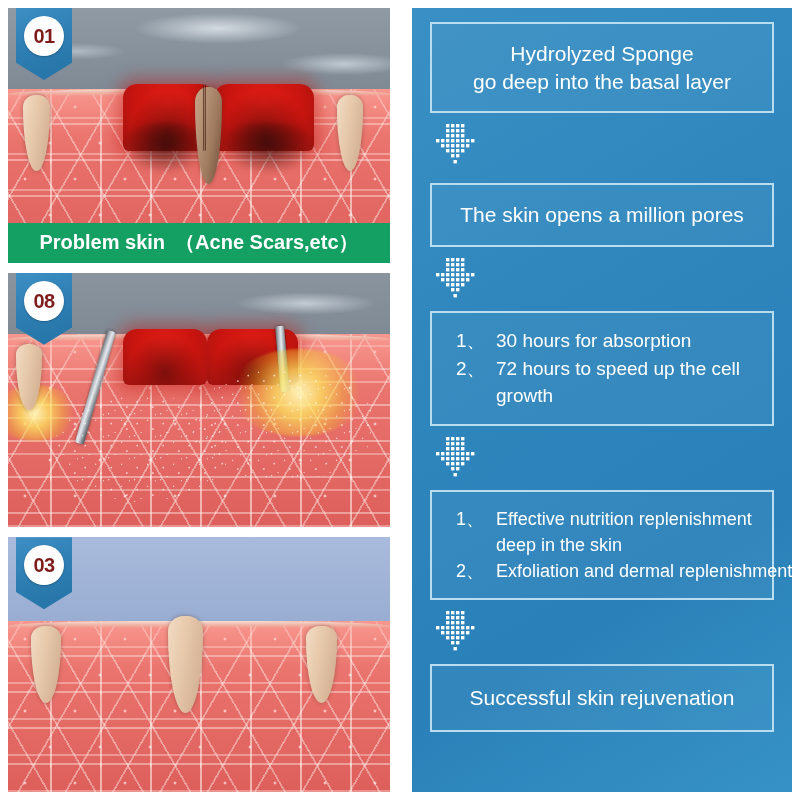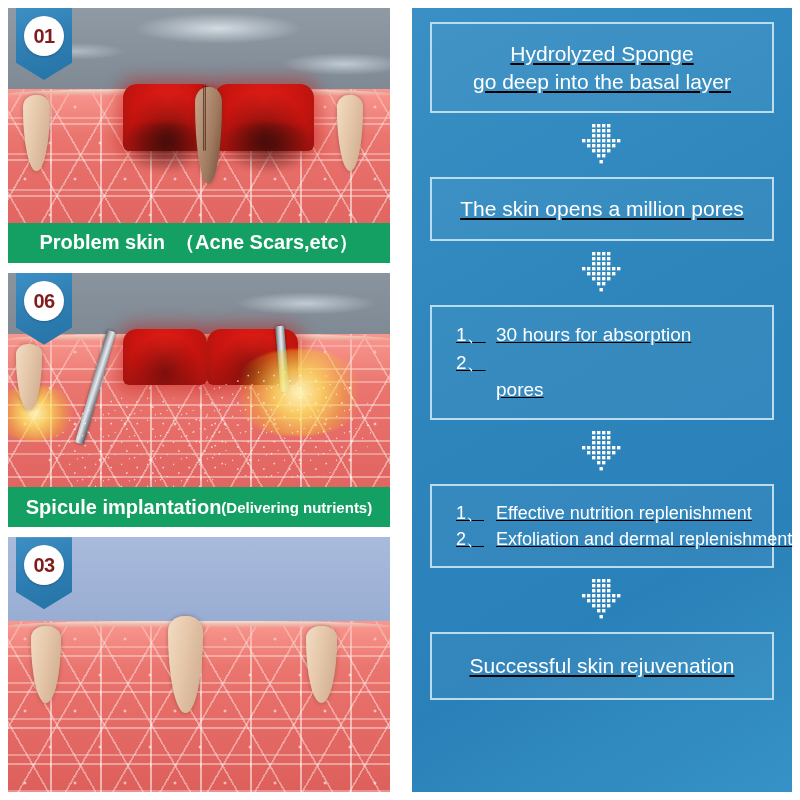--- a/index.html
+++ b/index.html
@@ -241,22 +241,21 @@
     position: absolute;
     left: 412px;
     top: 8px;
     width: 380px;
     height: 784px;
     background: linear-gradient(150deg, #3a90c4 0%, #2e86bd 38%, #2a81b9 72%, #3692c6 100%);
     box-sizing: border-box;
     padding: 14px 18px 14px 18px;
     display: flex;
     flex-direction: column;
-    align-items: center;
-    text-decoration: underline;
+    align-items: flex-start;
   }
 
   .flow-box {
     width: 100%;
     box-sizing: border-box;
     border: 2px solid #b9dcef;
     background: rgba(255,255,255,.045);
     color: #ffffff;
     display: flex;
     flex-direction: column;
@@ -279,21 +278,21 @@
   }
   .fb-item .marker {
     display: inline-block;
     min-width: 40px;
     flex: 0 0 auto;
   }
   .fb-item.cont .marker { min-width: 40px; }
 
   
   #box-1 { padding: 16px 10px; }
-  #box-2 { padding: 16px 10px; }
+  #box-2 { padding: 16px 10px; margin-top: 6px; }
   #box-3 { padding: 14px 12px; }
   #box-4 { padding: 14px 12px; }
   #box-5 { padding: 18px 10px; }
 
   #box-3 .fb-item, #box-4 .fb-item { padding-left: 12px; }
   #box-4 .fb-item { font-size: 18px; }
 
   
   .arrow {
     margin: 9px 0;
@@ -368,28 +367,24 @@
         <div class="glow-burst" style="left:-4%;top:44%;width:22%;height:22%;"></div>
 
         <div class="spray" style="left:12%;top:48%;width:46%;height:42%;"></div>
         <div class="spray" style="left:48%;top:38%;width:48%;height:44%;"></div>
 
         <div class="pore" style="left:2%;top:28%;width:7%;height:26%;"></div>
       </div>
 
       <div class="badge">
         <span class="badge-circle">
-          <span class="badge-num">06</span>
+          <span class="badge-num">08</span>
         </span>
       </div>
 
-      <div class="caption">
-        <span class="caption-main">Spicule implantation</span>
-        <span class="caption-sub">(Delivering nutrients)</span>
-      </div>
     </div>
 
     <div class="step-panel">
       <div class="illus">
         <div class="sky-blue"></div>
 
         <div class="dermis" style="top:33%;height:67%;">
           <div class="cells"></div>
           <div class="lattice"></div>
           <div class="epidermis-band"></div>
@@ -502,24 +497,25 @@
       </svg>
     </div>
 
     <div class="flow-box listed" id="box-3">
       <div class="fb-item">
         <span class="marker">1、</span>
         <span>30 hours for absorption</span>
       </div>
       <div class="fb-item">
         <span class="marker">2、</span>
+        <span>72 hours to speed up the cell</span>
       </div>
       <div class="fb-item cont">
         <span class="marker"></span>
-        <span>pores</span>
+        <span>growth</span>
       </div>
     </div>
 
     <div class="arrow">
       <svg viewBox="0 0 52 46" width="52" height="46" aria-hidden="true">
         <g fill="#ffffff">
           <rect x="16" y="2" width="3.4" height="3.4"></rect>
             <rect x="21" y="2" width="3.4" height="3.4"></rect>
             <rect x="26" y="2" width="3.4" height="3.4"></rect>
             <rect x="31" y="2" width="3.4" height="3.4"></rect>
@@ -554,20 +550,24 @@
           <rect x="23.5" y="38" width="3.4" height="3.4"></rect>
         </g>
       </svg>
     </div>
 
     <div class="flow-box listed" id="box-4">
       <div class="fb-item">
         <span class="marker">1、</span>
         <span>Effective nutrition replenishment</span>
       </div>
+      <div class="fb-item cont">
+        <span class="marker"></span>
+        <span>deep in the skin</span>
+      </div>
       <div class="fb-item">
         <span class="marker">2、</span>
         <span>Exfoliation and dermal replenishment</span>
       </div>
     </div>
 
     <div class="arrow">
       <svg viewBox="0 0 52 46" width="52" height="46" aria-hidden="true">
         <g fill="#ffffff">
           <rect x="16" y="2" width="3.4" height="3.4"></rect>

